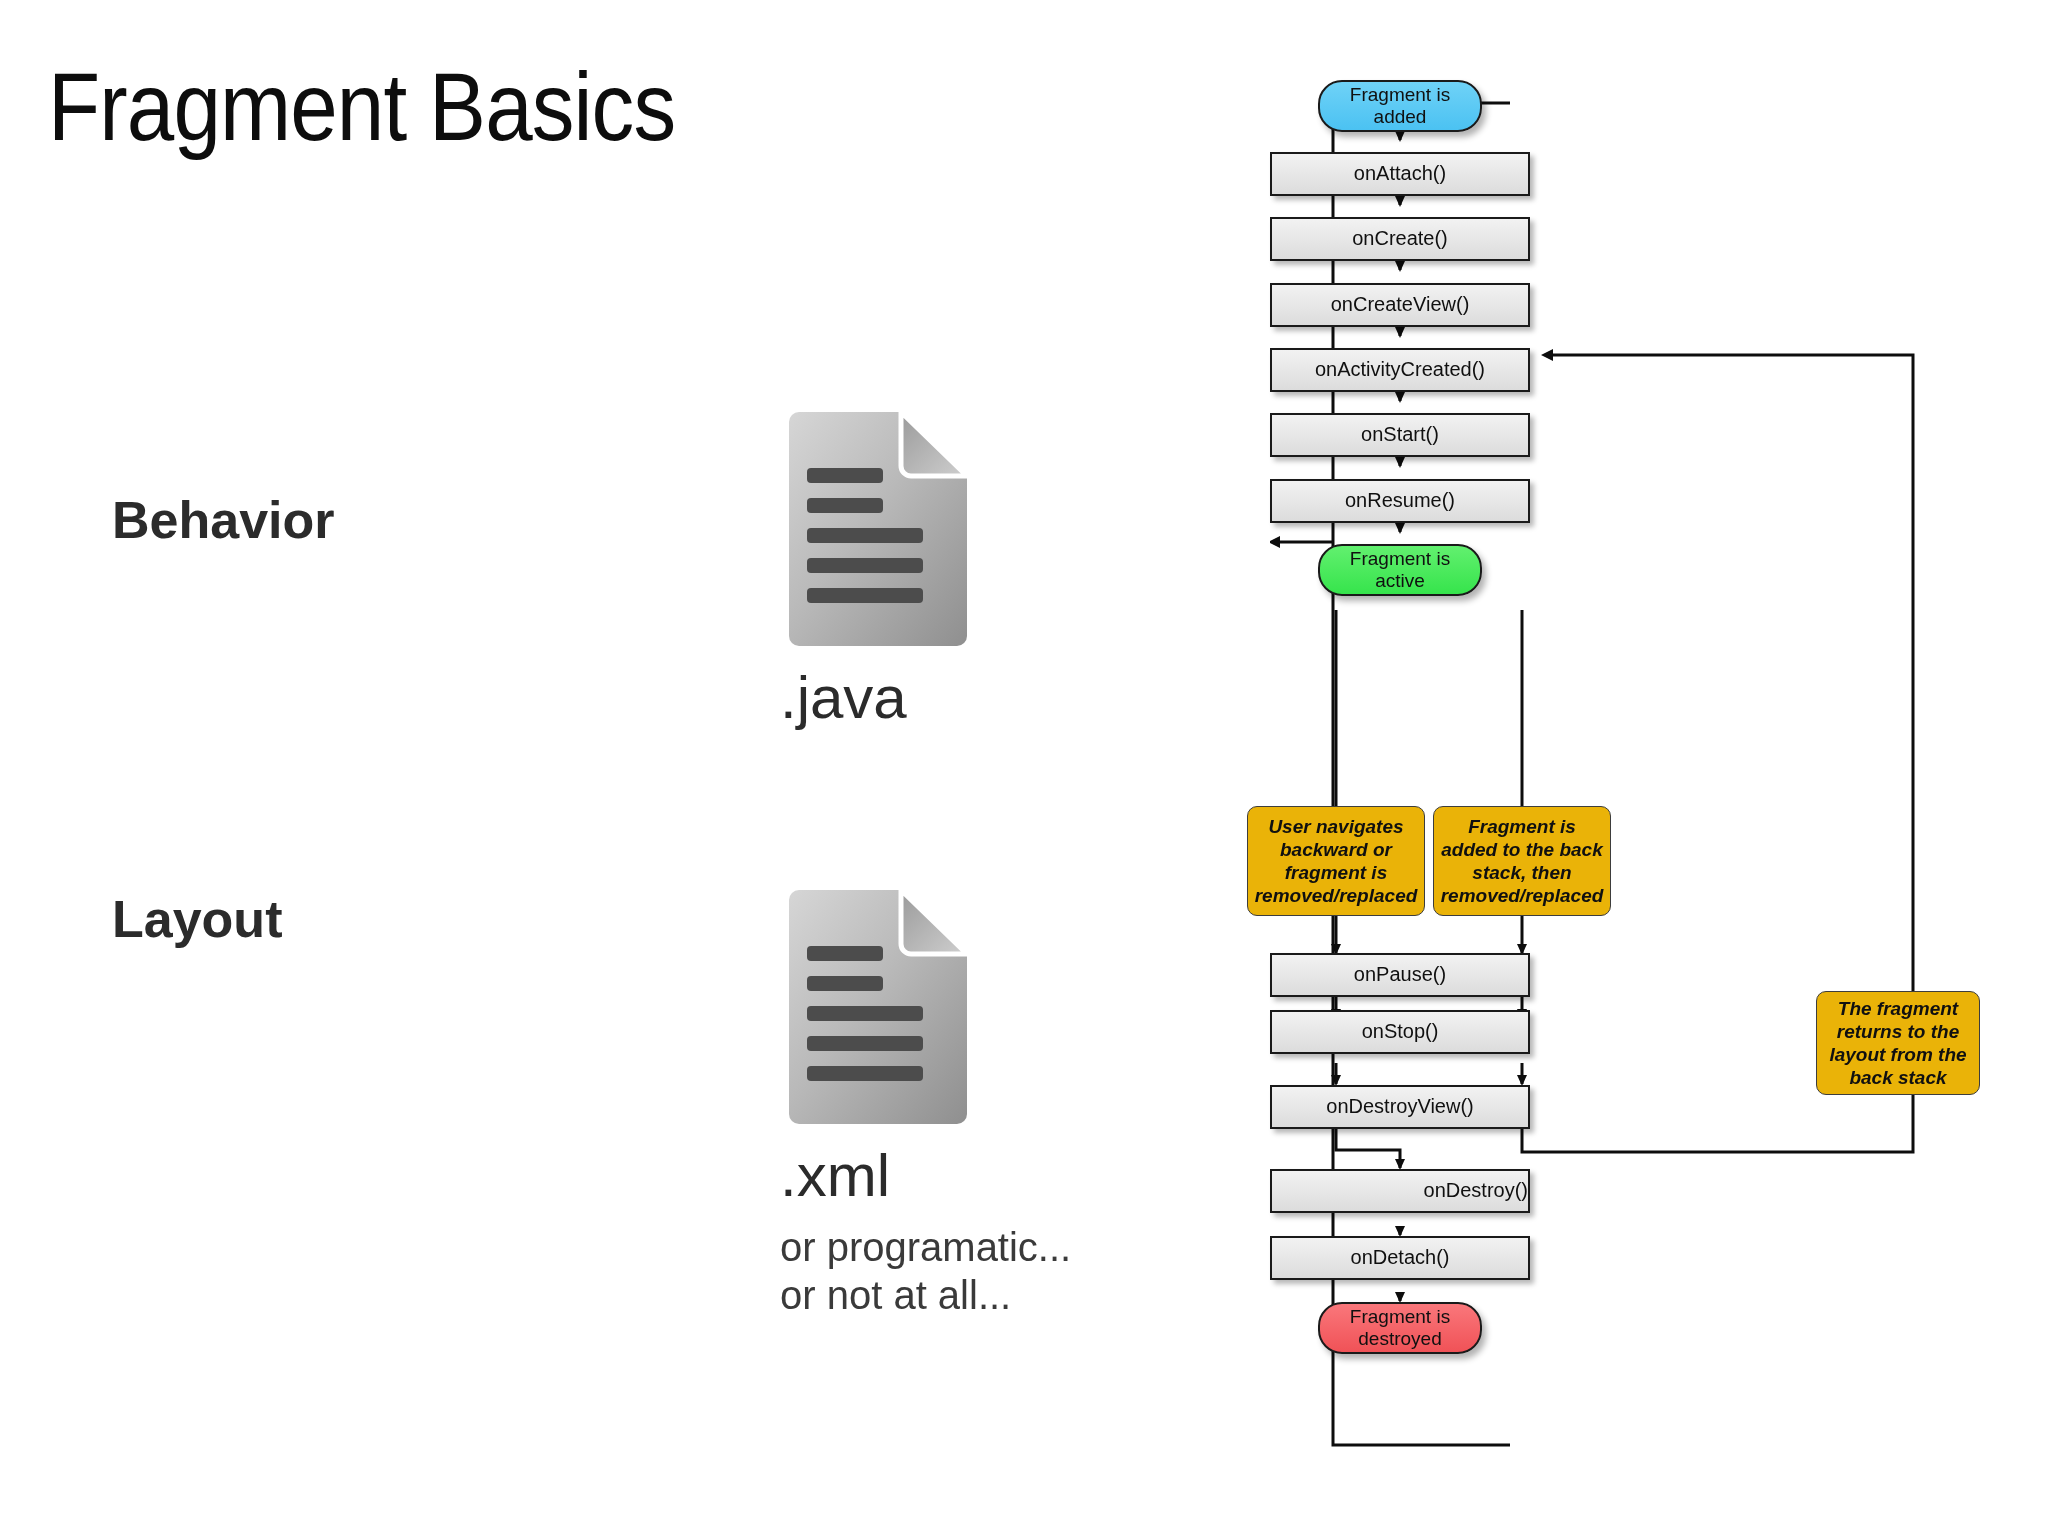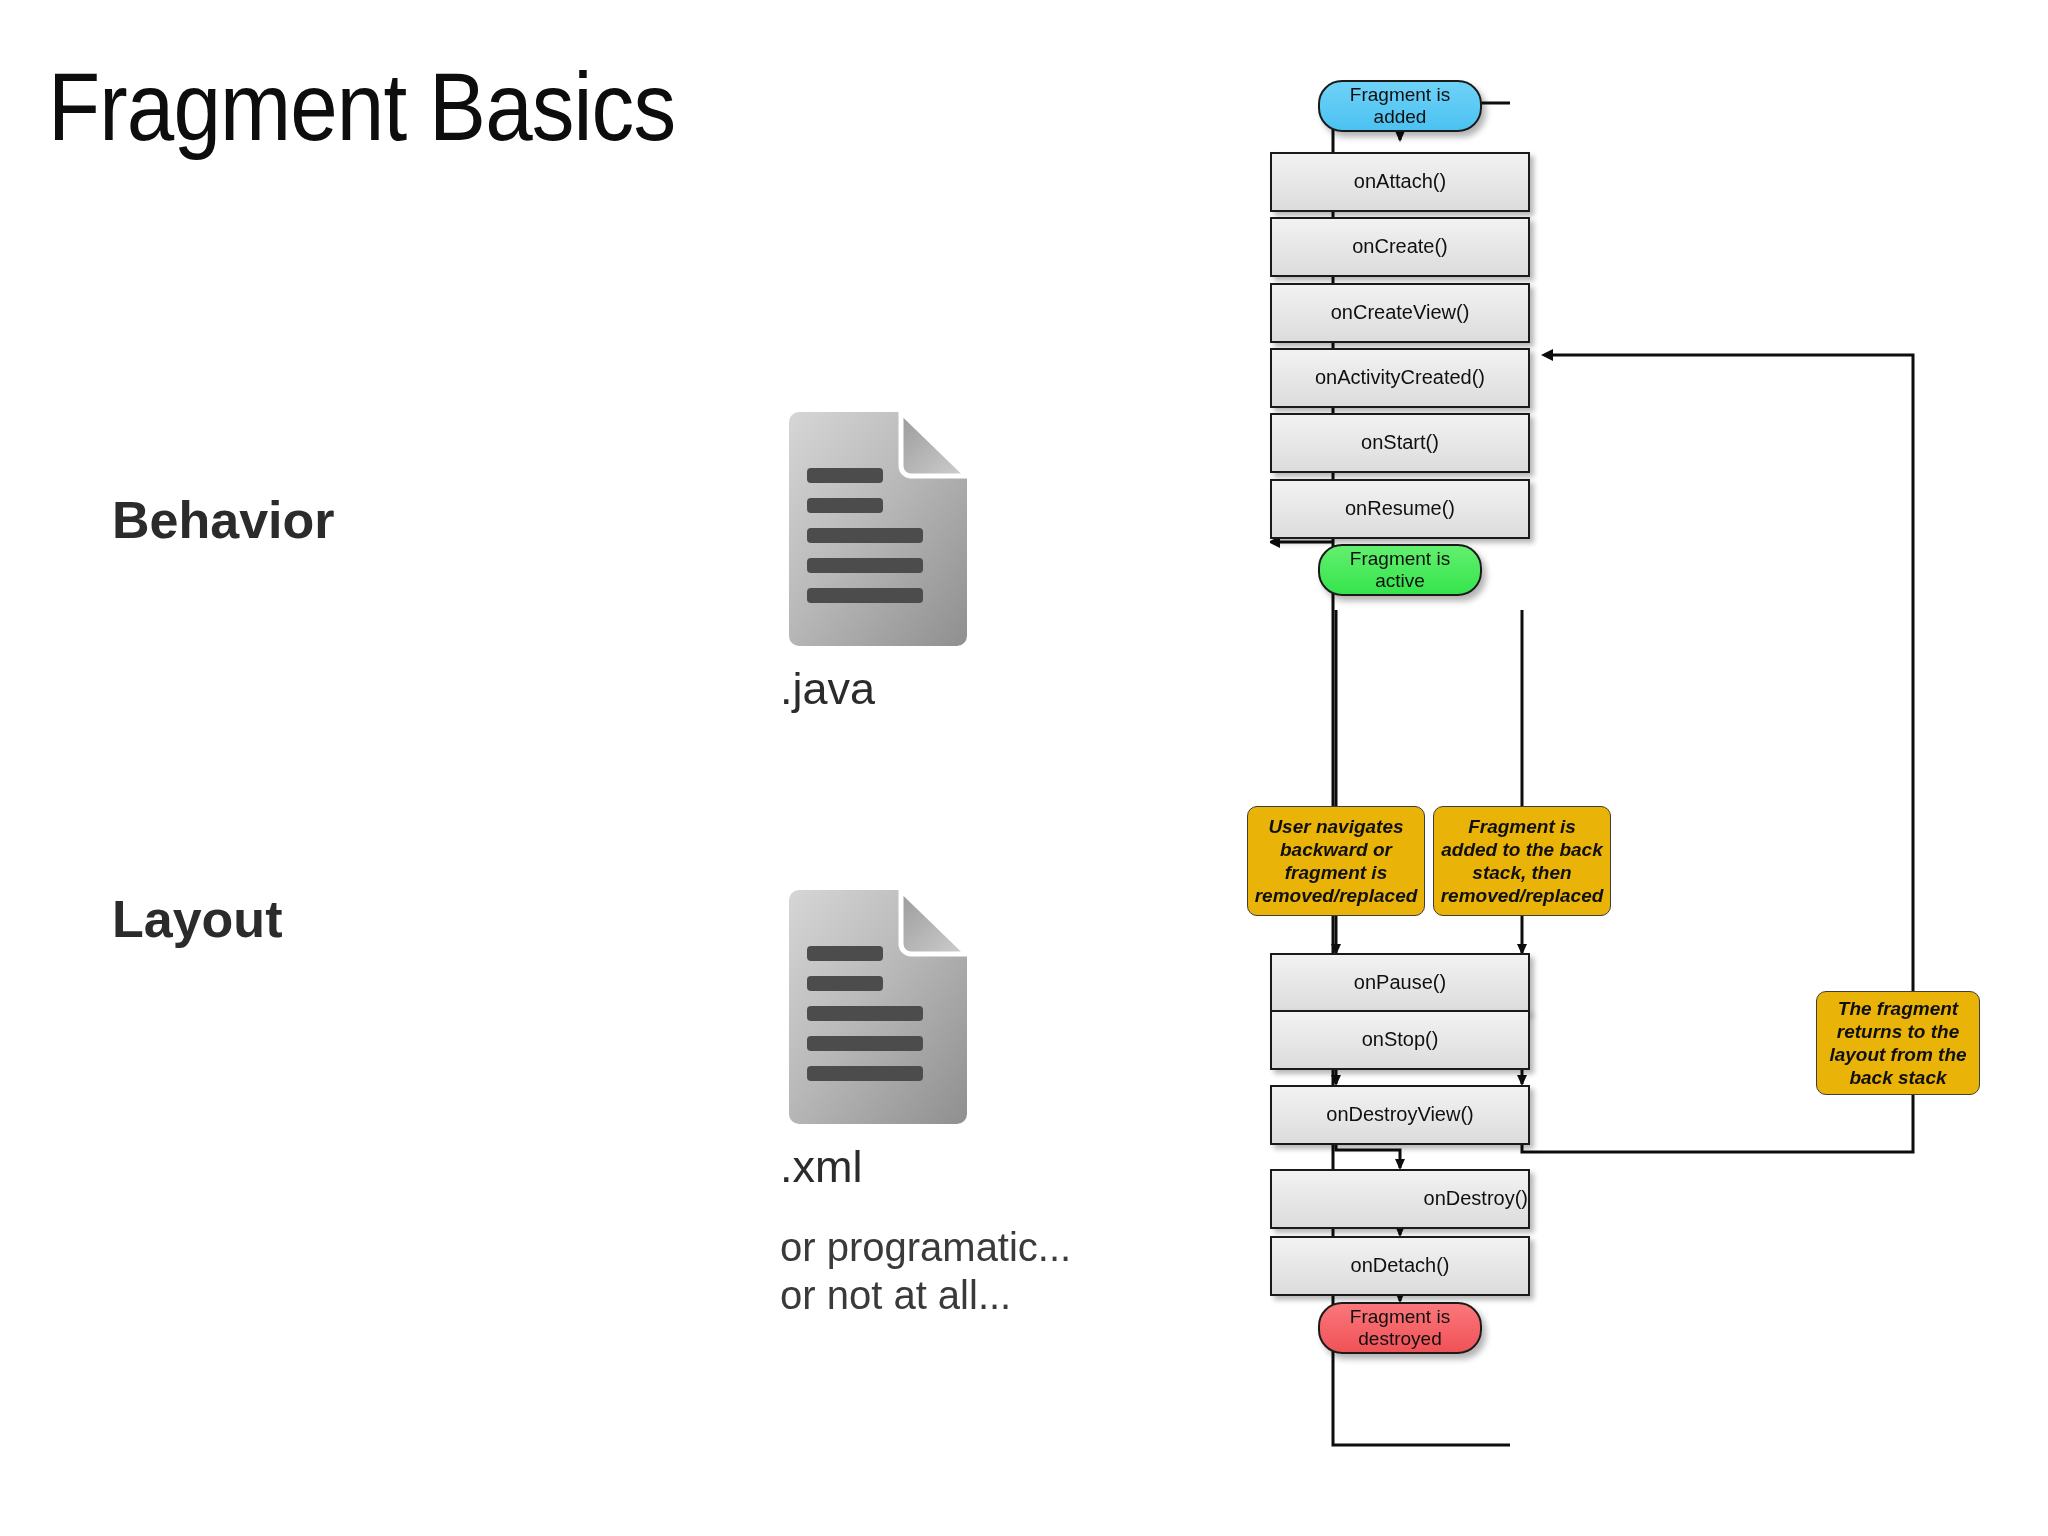--- a/index.html
+++ b/index.html
@@ -45,21 +45,21 @@
   .file-icon {
     position: absolute;
     width: 190px;
     height: 240px;
   }
   #file-icon-java { left: 783px; top: 410px; }
   #file-icon-xml  { left: 783px; top: 888px; }
 
   .file-ext {
     position: absolute;
-    font-size: 45px;
+    font-size: 60px;
     color: #2b2b2b;
     white-space: nowrap;
   }
   #ext-java { left: 780px; top: 663px; }
   #ext-xml  { left: 780px; top: 1141px; }
 
   .sub-note {
     position: absolute;
     font-size: 40px;
     color: #3a3a3a;
@@ -93,21 +93,21 @@
     font-size: 20px;
     color: #101010;
     line-height: 1.18;
     z-index: 5;
   }
   .node-method {
     background: linear-gradient(180deg, #f2f2f2 0%, #e6e6e6 55%, #dcdcdc 100%);
     border: 2px solid #1a1a1a;
     box-shadow: 4px 4px 5px rgba(0,0,0,0.28);
     width: 260px;
-    height: 60px;
+    height: 44px;
     left: 0;
   }
   .node-state {
     border-radius: 24px;
     border: 2px solid #1a1a1a;
     box-shadow: 4px 5px 6px rgba(0,0,0,0.30);
     width: 164px;
     height: 52px;
     font-size: 19px;
     left: 48px;

